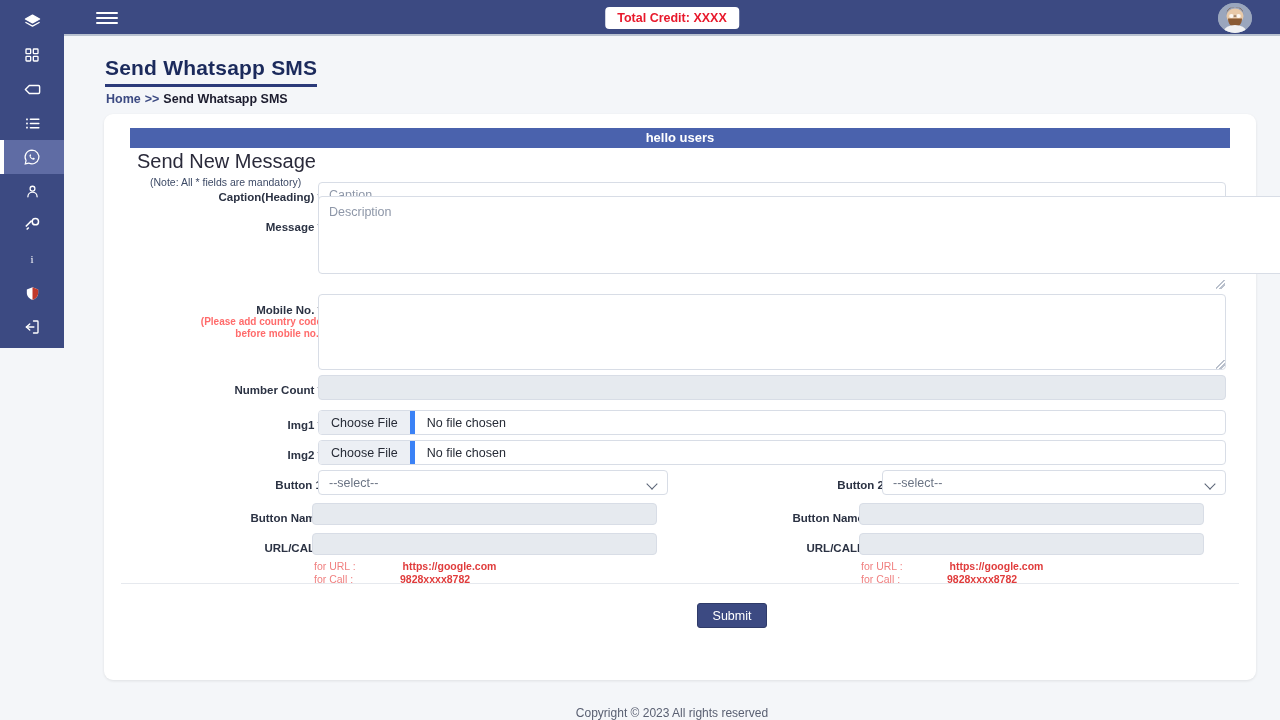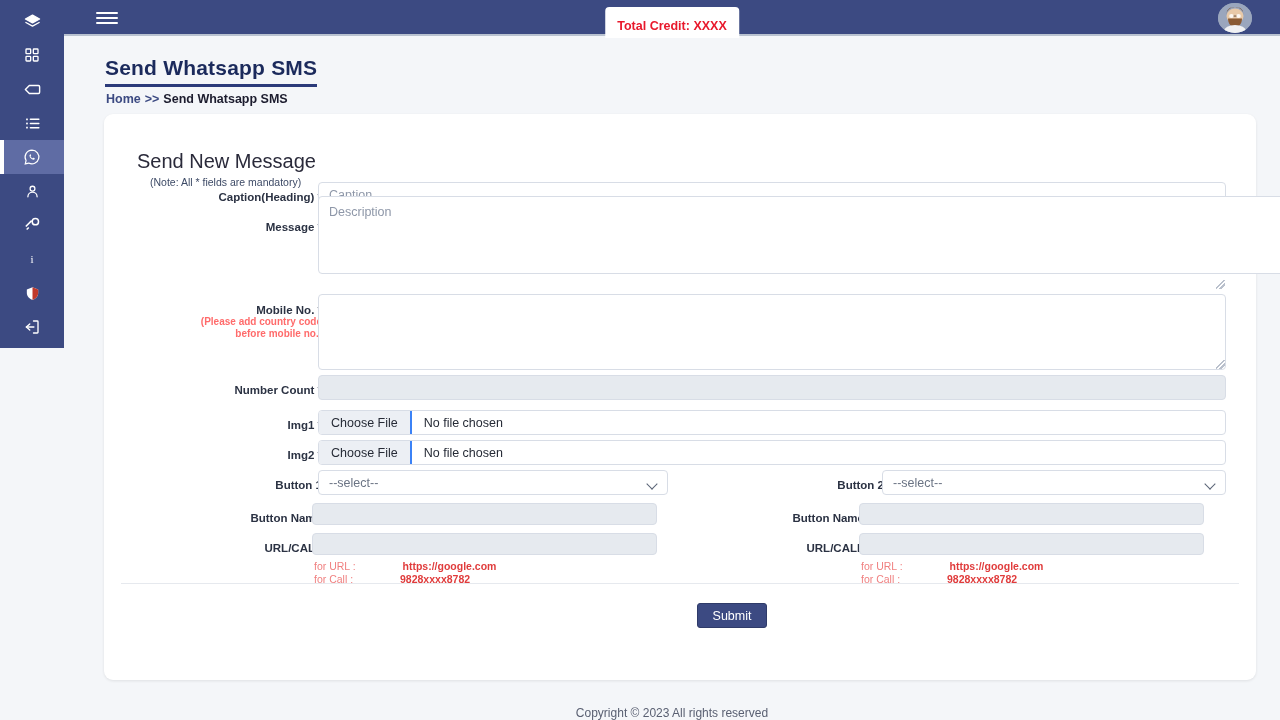--- a/index.html
+++ b/index.html
@@ -53,21 +53,21 @@
   #hamburger span {
     display: block; height: 2px; background: #ffffff; border-radius: 1px;
   }
   #credit-badge {
     position: absolute; left: 50%; top: 7px;
     transform: translateX(-50%);
     background: #ffffff;
     color: #e8192c;
     font-weight: bold;
     font-size: 12.5px;
-    padding: 12px 12px;
+    padding: 4px 12px;
     border-radius: 4px;
     white-space: nowrap;
   }
   #avatar {
     position: absolute; right: 28px; top: 3px;
     width: 34px; height: 30px;
     border-radius: 50%;
     overflow: hidden;
     background: #8c9bb5;
   }
@@ -177,21 +177,21 @@
   .file-wrap {
     position: absolute;
     border: 1px solid #d8dde6;
     border-radius: 4px;
     background: #ffffff;
     display: flex; align-items: center;
     overflow: hidden;
   }
   .file-btn {
     background: #eceff4;
-    border-right: 2px solid #3b82f6;
+    border-right: 5px solid #3b82f6;
     font-size: 12.5px;
     color: #262b36;
     padding: 0 12px;
     height: 100%;
     display: flex; align-items: center;
     cursor: pointer;
   }
   .file-name {
     font-size: 12.5px; color: #262b36;
     padding-left: 12px;
@@ -381,20 +381,21 @@
 <div id="content">
 
   <div id="page-title">Send Whatsapp SMS</div>
 
   <div id="breadcrumb">
     <span class="crumb-home">Home</span><span class="crumb-sep">&gt;&gt;</span><span class="crumb-cur">Send Whatsapp SMS</span>
   </div>
 
   <div id="card">
 
+    <div id="hello-bar">hello users</div>
     <div id="form-title">Send New Message</div>
     <div id="form-note">(Note: All * fields are mandatory)</div>
 
     <div class="lbl" style="left:-2px; top:77px; width:220px;">Caption(Heading) *</div>
     <input class="inp" style="left: 214px; top: 68px; width: 908px; height: 25px;" value="" placeholder="Caption">
 
     <div class="lbl" style="left:-2px; top:107px; width:220px;">Message *</div>
     <textarea class="inp" style="left: 214px; top: 82px; width: 1044px; height: 78px;" placeholder="Description"></textarea>
     <div class="resize-grip" style="left:1110px; top:164px;"></div>
 

